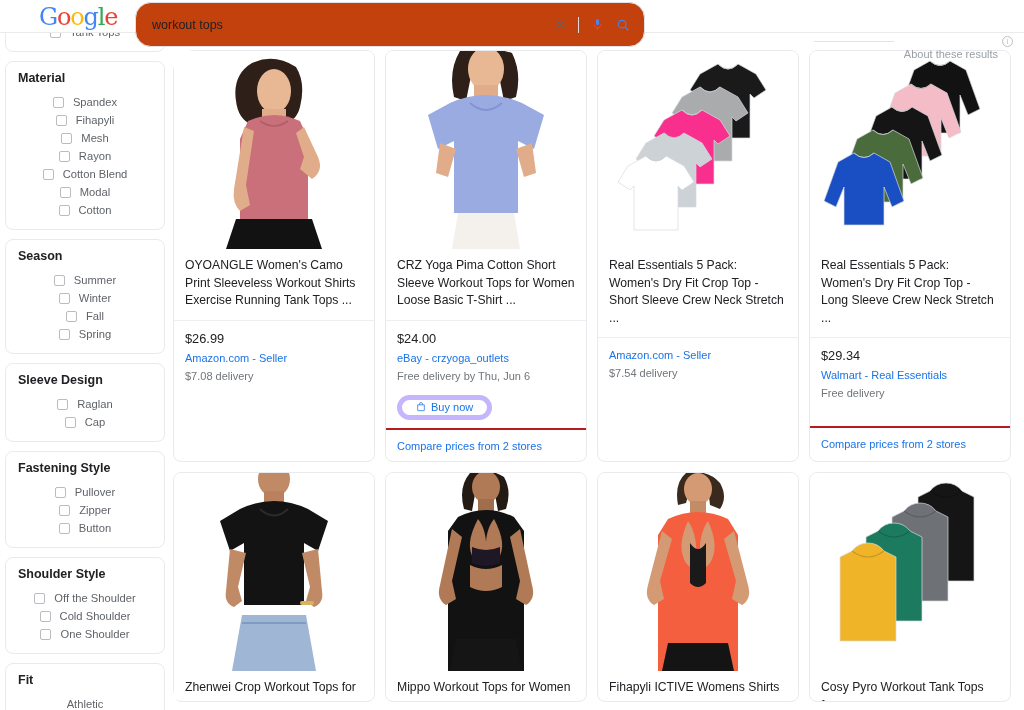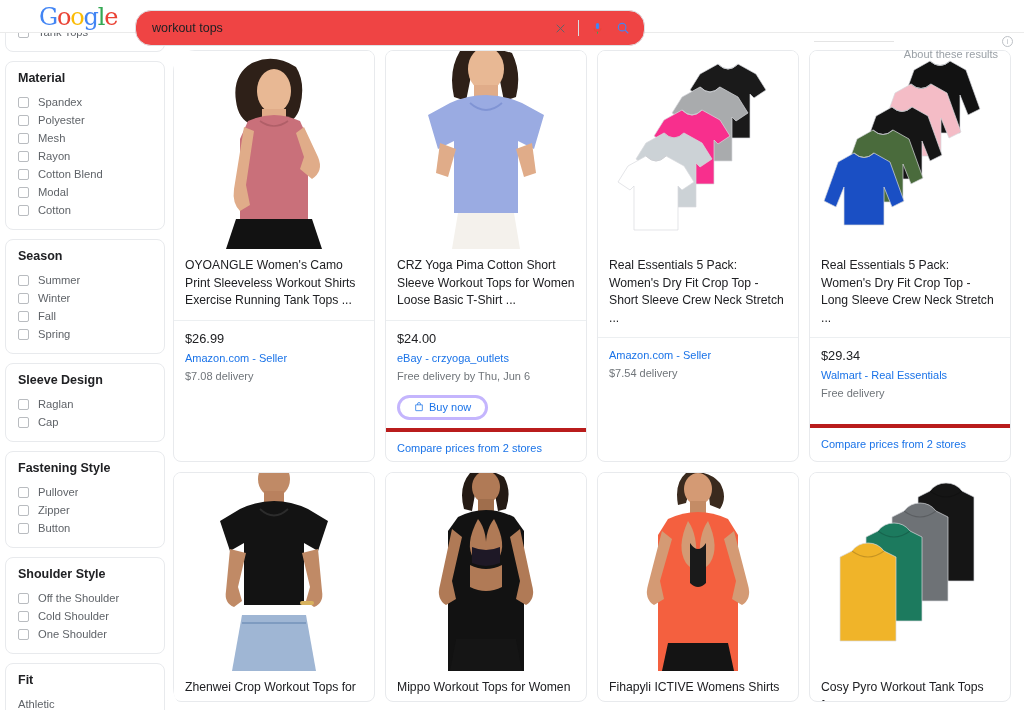--- a/index.html
+++ b/index.html
@@ -26,24 +26,24 @@
     font-size: 24px; letter-spacing: -1.2px;
     line-height: 26px; font-weight: 400;
     user-select: none;
   }
   .gl-b { color: #4285F4; }
   .gl-r { color: #EA4335; }
   .gl-y { color: #FBBC05; }
   .gl-g { color: #34A853; }
 
   .searchbox {
-    position: absolute; left: 135px; top: 10px;
-    width: 510px; height: 36px;
+    position: absolute; left: 135px; top: 2px;
+    width: 510px; height: 45px;
     border: 1px solid #dfe1e5; border-radius: 16px;
-    background: #ef4444;
+    background: #c2410c;
     display: flex; align-items: center;
   }
   .search-input {
     flex: 1 1 auto;
     border: none; outline: none; background: transparent;
     font-family: "Liberation Sans", sans-serif;
     font-size: 12.5px; color: #202124;
     padding: 0 8px 0 16px; height: 26px;
   }
   .sb-btn {
@@ -95,20 +95,21 @@
     padding: 8px 12px 10px 12px;
   }
   .fcard-title {
     font-size: 12.5px; font-weight: bold; color: #202124;
     margin-bottom: 7px; line-height: 16px;
   }
   .fopt {
     display: flex; align-items: center;
     height: 18px; margin-bottom: 0px;
     cursor: pointer;
+    justify-content: center;
   }
   .fbox {
     width: 11px; height: 11px; flex: 0 0 auto;
     border: 1.3px solid #b9bcc0; border-radius: 2px;
     background: #fff; margin-right: 9px;
   }
   .flabel {
     font-size: 11.2px; color: #5f6368; line-height: 15px;
     white-space: nowrap; overflow: hidden;
   }
@@ -168,27 +169,27 @@
     font-size: 11px; color: #1a73e8; line-height: 16px;
     margin-bottom: 2px; cursor: pointer;
   }
   .delivery {
     font-size: 11px; color: #70757a; line-height: 16px;
   }
   .buynow {
     margin-top: 11px;
     display: inline-flex; align-items: center; gap: 5px;
     height: 25px; padding: 0 14px;
-    border: 3px solid #c4b5fd; border-radius: 13px;
+    border: 5px solid #c4b5fd; border-radius: 13px;
     background: #fff;
     font-size: 11px; color: #1a73e8;
     cursor: pointer;
   }
   .compare {
-    border-top: 4px solid #b91c1c;
+    border-top: 2px solid #b91c1c;
     padding: 9px 11px;
     font-size: 11px; color: #1a73e8;
     line-height: 15px; cursor: pointer;
     flex: 0 0 auto;
   }
 
   
   .scene { position: absolute; inset: 0; }
 </style>
 </head>
@@ -238,21 +239,21 @@
       </div>
     </div>
     <div class="fcard">
       <div class="fcard-title">Material</div>
       <div class="fopt">
         <span class="fbox"></span>
         <span class="flabel">Spandex</span>
       </div>
       <div class="fopt">
         <span class="fbox"></span>
-        <span class="flabel">Polyester</span>
+        <span class="flabel">Fihapyli</span>
       </div>
       <div class="fopt">
         <span class="fbox"></span>
         <span class="flabel">Mesh</span>
       </div>
       <div class="fopt">
         <span class="fbox"></span>
         <span class="flabel">Rayon</span>
       </div>
       <div class="fopt">

